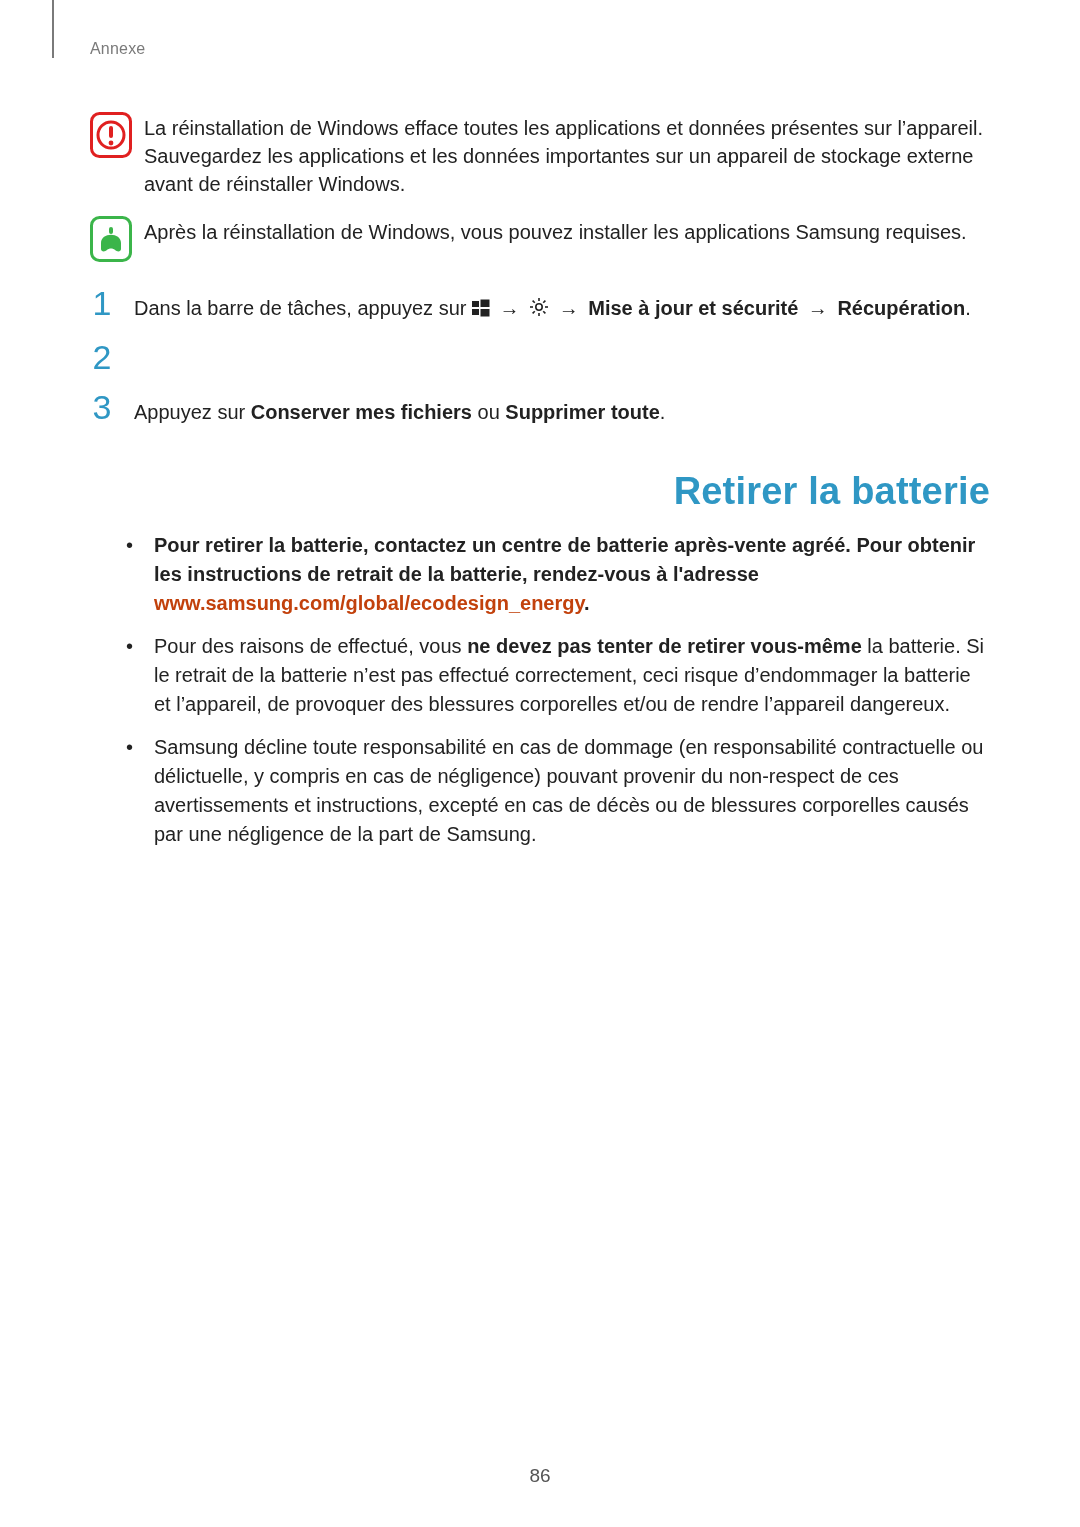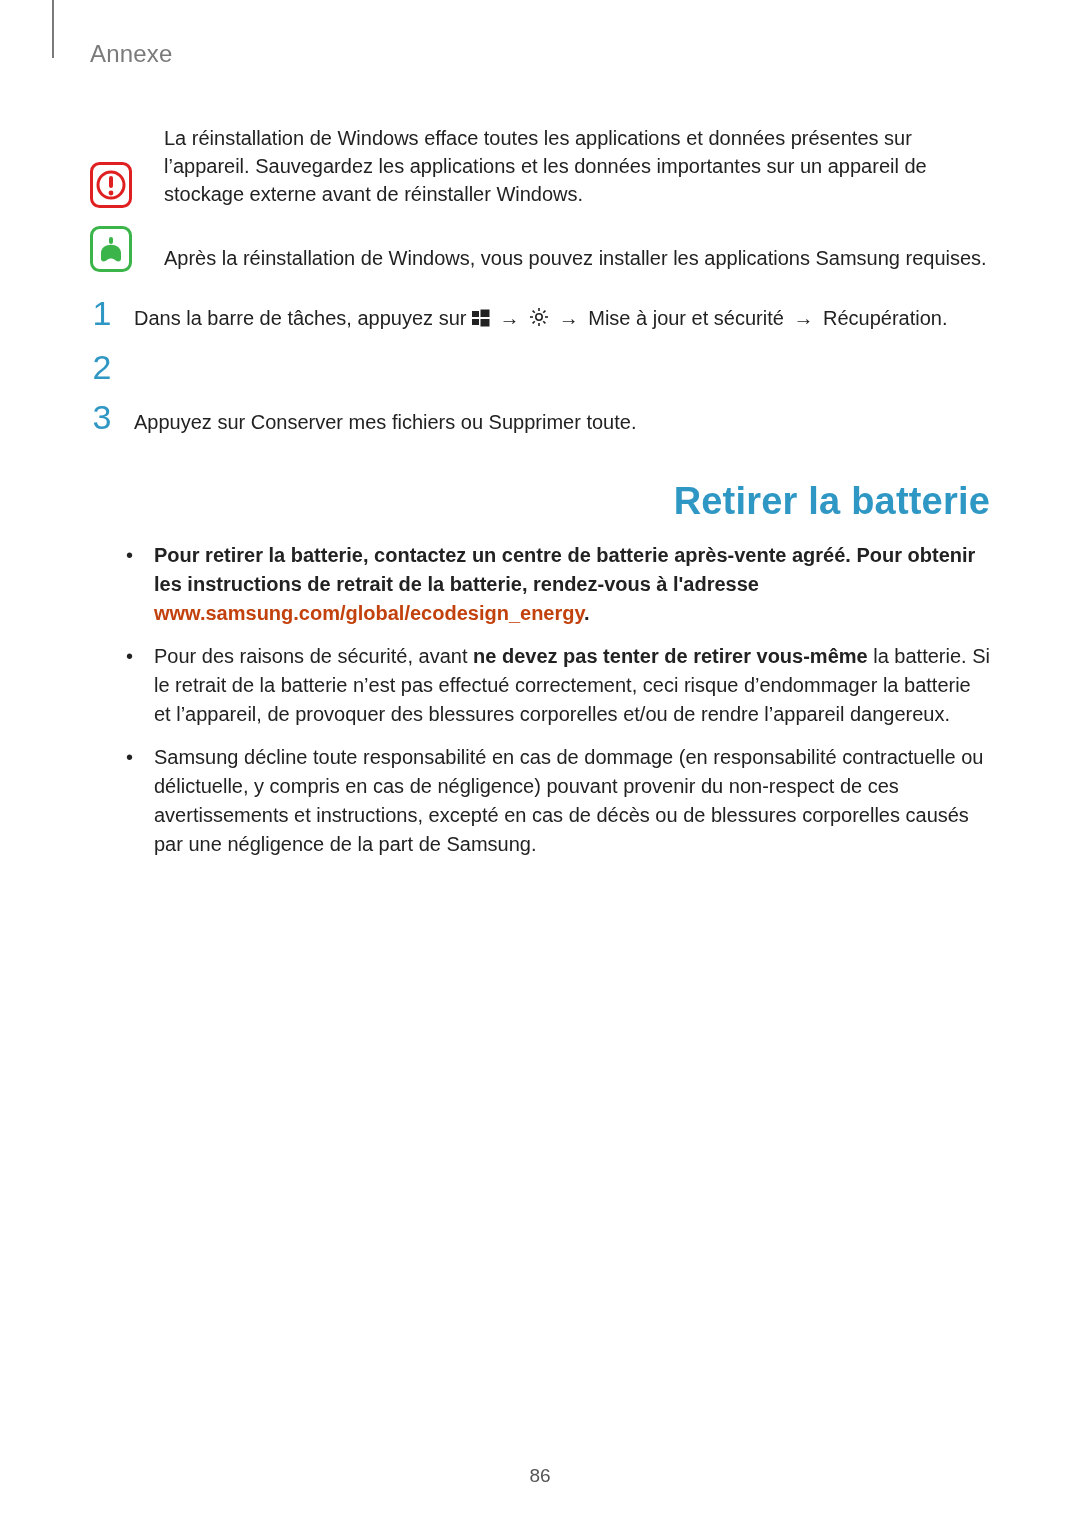--- a/index.html
+++ b/index.html
@@ -19,41 +19,41 @@
   }
   .side-rule {
     position: absolute;
     top: 0;
     left: 52px;
     width: 2px;
     height: 58px;
     background: #7a7a7a;
   }
   .breadcrumb {
-    font-size: 24px;
+    font-size: 16px;
     color: #7a7a7a;
     margin-bottom: 54px;
     letter-spacing: 0.2px;
   }
   h1.section {
     color: #2f97c4;
     font-size: 38px;
     font-weight: 700;
     margin: 0 0 18px 0;
     letter-spacing: 0.2px;
   }
   p.lead {
     font-size: 20px;
     margin: 0 0 18px 0;
     line-height: 1.35;
   }
   .callout {
     display: flex;
-    align-items: flex-end;
-    gap: 32px;
+    align-items: flex-start;
+    gap: 12px;
     margin-bottom: 18px;
   }
   .callout .icon {
     width: 42px;
     height: 46px;
     flex: 0 0 42px;
     display: flex;
     align-items: center;
     justify-content: center;
   }
@@ -76,21 +76,21 @@
     color: #2f97c4;
     font-weight: 400;
     width: 24px;
     text-align: center;
     line-height: 1;
   }
   .step .body {
     font-size: 20px;
     line-height: 1.4;
   }
-  .step .body b { font-weight: 400; }
+  .step .body b { font-weight: 700; }
   .arrow { margin: 0 4px; }
   .inline-icon {
     display: inline-block;
     vertical-align: -2px;
   }
   h1.section2 {
     margin-top: 44px;
     text-align: right;
   }
   ul.bullets {
@@ -210,19 +210,19 @@
 
   </div>
 
   <h1 class="section section2">Retirer la batterie</h1>
 
   <ul class="bullets">
     <li>
       <b>Pour retirer la batterie, contactez un centre de batterie après-vente agréé. Pour obtenir les instructions de retrait de la batterie, rendez-vous à l'adresse </b><span class="link">www.samsung.com/global/ecodesign_energy</span><b>.</b>
     </li>
     <li>
-      <span>Pour des raisons de sécurité, avant </span><b>ne devez pas tenter de retirer vous-même</b><span> la batterie. Si le retrait de la batterie n’est pas effectué correctement, ceci risque d’endommager la batterie et l’appareil, de provoquer des blessures corporelles et/ou de rendre l’appareil dangereux.</span>
+      <span>Pour des raisons de effectué, vous </span><b>ne devez pas tenter de retirer vous-même</b><span> la batterie. Si le retrait de la batterie n’est pas effectué correctement, ceci risque d’endommager la batterie et l’appareil, de provoquer des blessures corporelles et/ou de rendre l’appareil dangereux.</span>
     </li>
     <li>Samsung décline toute responsabilité en cas de dommage (en responsabilité contractuelle ou délictuelle, y compris en cas de négligence) pouvant provenir du non-respect de ces avertissements et instructions, excepté en cas de décès ou de blessures corporelles causés par une négligence de la part de Samsung.</li>
   </ul>
 
   <div class="pagenum">86</div>
 </div>
 
 </body></html>

